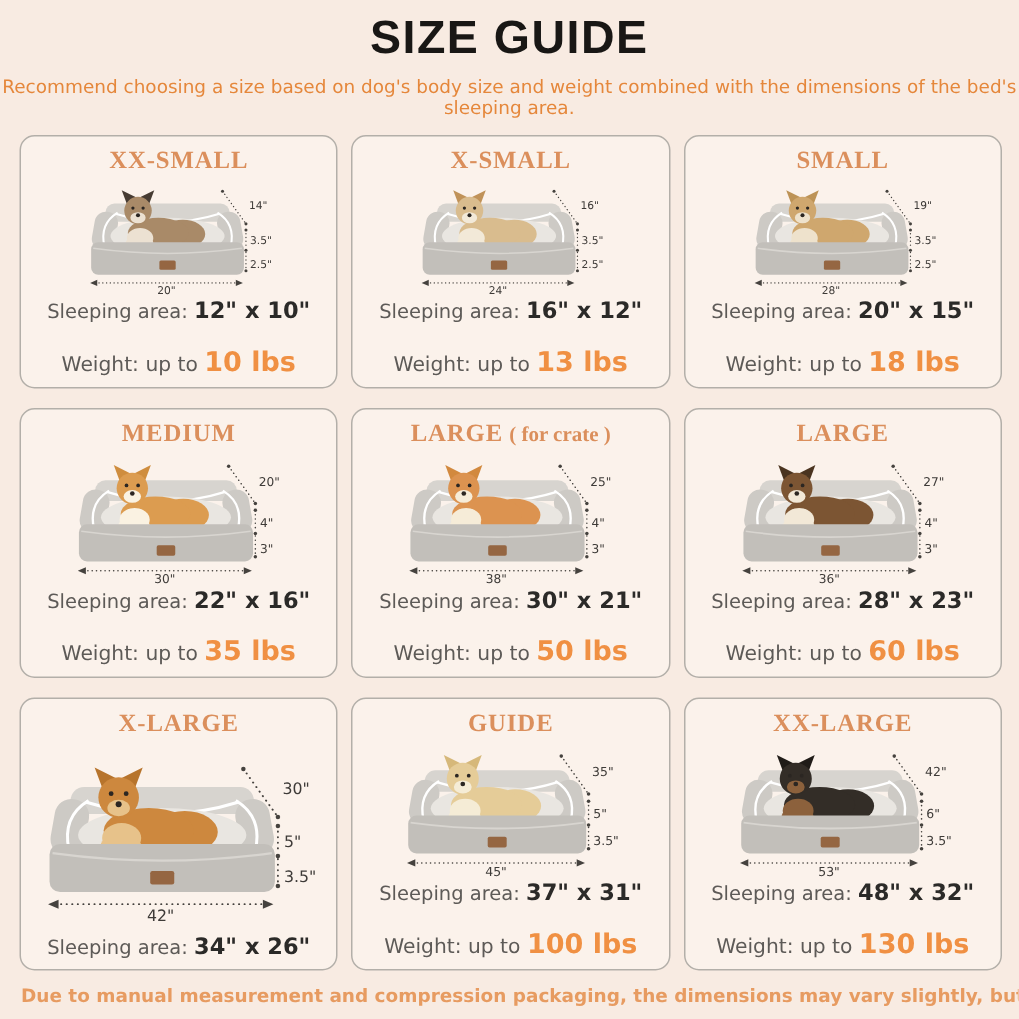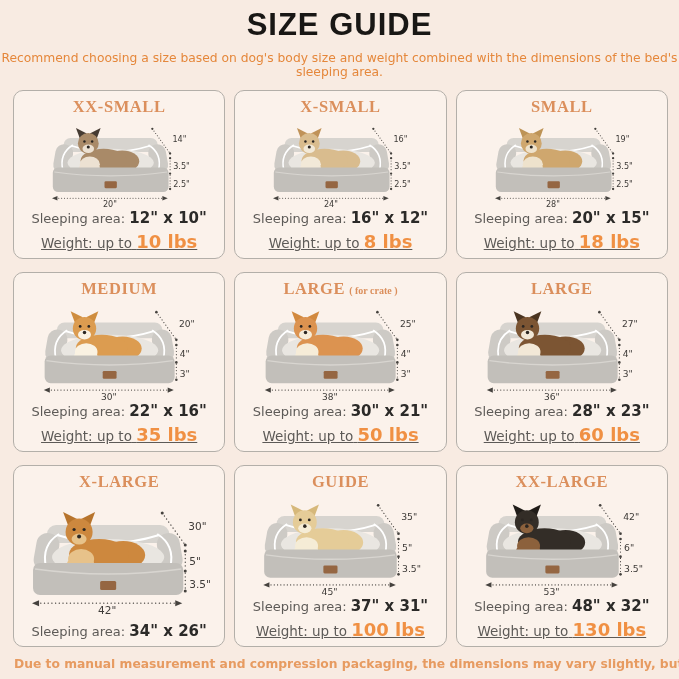--- a/index.html
+++ b/index.html
@@ -46,31 +46,31 @@
   .card-title {
     font-family:"Liberation Serif", serif;
     font-weight:700;
     font-size:16.5px;
     letter-spacing:.6px;
     color:#db8f5c;
     text-align:center;
     line-height:1.1;
     white-space:nowrap;
   }
-  .card-title .suffix { font-size:10px; font-weight:600; letter-spacing:0; }
+  .card-title .suffix { font-size:14px; font-weight:600; letter-spacing:0; }
   .card-title .suffix:not(:empty){ margin-left:4px; }
   .figure {
     flex:1; width:100%; min-height:0;
     display:flex; align-items:center; justify-content:center;
     padding:2px 0 1px 0;
   }
   .figure svg { width:100%; height:100%; }
   .sleep-line { font-size:13px; color:#5d5a57; line-height:1.25; white-space:nowrap; }
   .sleep-line .val { color:#2b2a28; font-weight:700; font-size:15px; }
-  .weight-line { font-size:13.5px; color:#5d5a57; line-height:1.2; margin-top:4px; white-space:nowrap;text-decoration:underline; }
+  .weight-line { font-size:13.5px; color:#5d5a57; line-height:1.2; margin-top:14px; white-space:nowrap; }
   .weight-line .val { color:#f09043; font-weight:800; font-size:18px; }
   .footer-note {
     color:#e79b61;
     font-weight:700;
     font-size:12.3px;
     padding:10px 10px 0 14px;
     white-space:nowrap;
   }
   .dim-text {
     font-family:"DejaVu Sans", sans-serif;
@@ -195,21 +195,21 @@
           <path d="M13 104 l7 -3 v6 Z"></path>
           <path d="M163 104 l-7 -3 v6 Z"></path>
         </g>
         <text class="dim-text" x="169" y="31">16"</text>
         <text class="dim-text" x="170" y="66">3.5"</text>
         <text class="dim-text" x="170" y="89">2.5"</text>
         <text class="dim-text" x="88" y="115" text-anchor="middle">24"</text>
       </svg>
     </div>
     <p class="sleep-line"><span class="lbl">Sleeping area:</span> <span class="val">16" x 12"</span></p>
-    <p class="weight-line"><span class="lbl">Weight: up to</span> <span class="val">8 lbs</span></p>
+    <p class="weight-line"><span class="lbl">Weight: up to</span> <span class="val">13 lbs</span></p>
   </section>
 
   <section class="card">
     <h2 class="card-title"><span>SMALL</span><span class="suffix"></span></h2>
     <div class="figure">
       <svg viewBox="0 0 200 116" preserveAspectRatio="xMidYMid meet">
 
         <g>
           <rect x="28" y="26" width="122" height="18" rx="9" fill="#d7d4cf"></rect>
           <rect x="16" y="34" width="23" height="38" rx="11" transform="rotate(10 27.5 53)" fill="#cdcac5"></rect>

